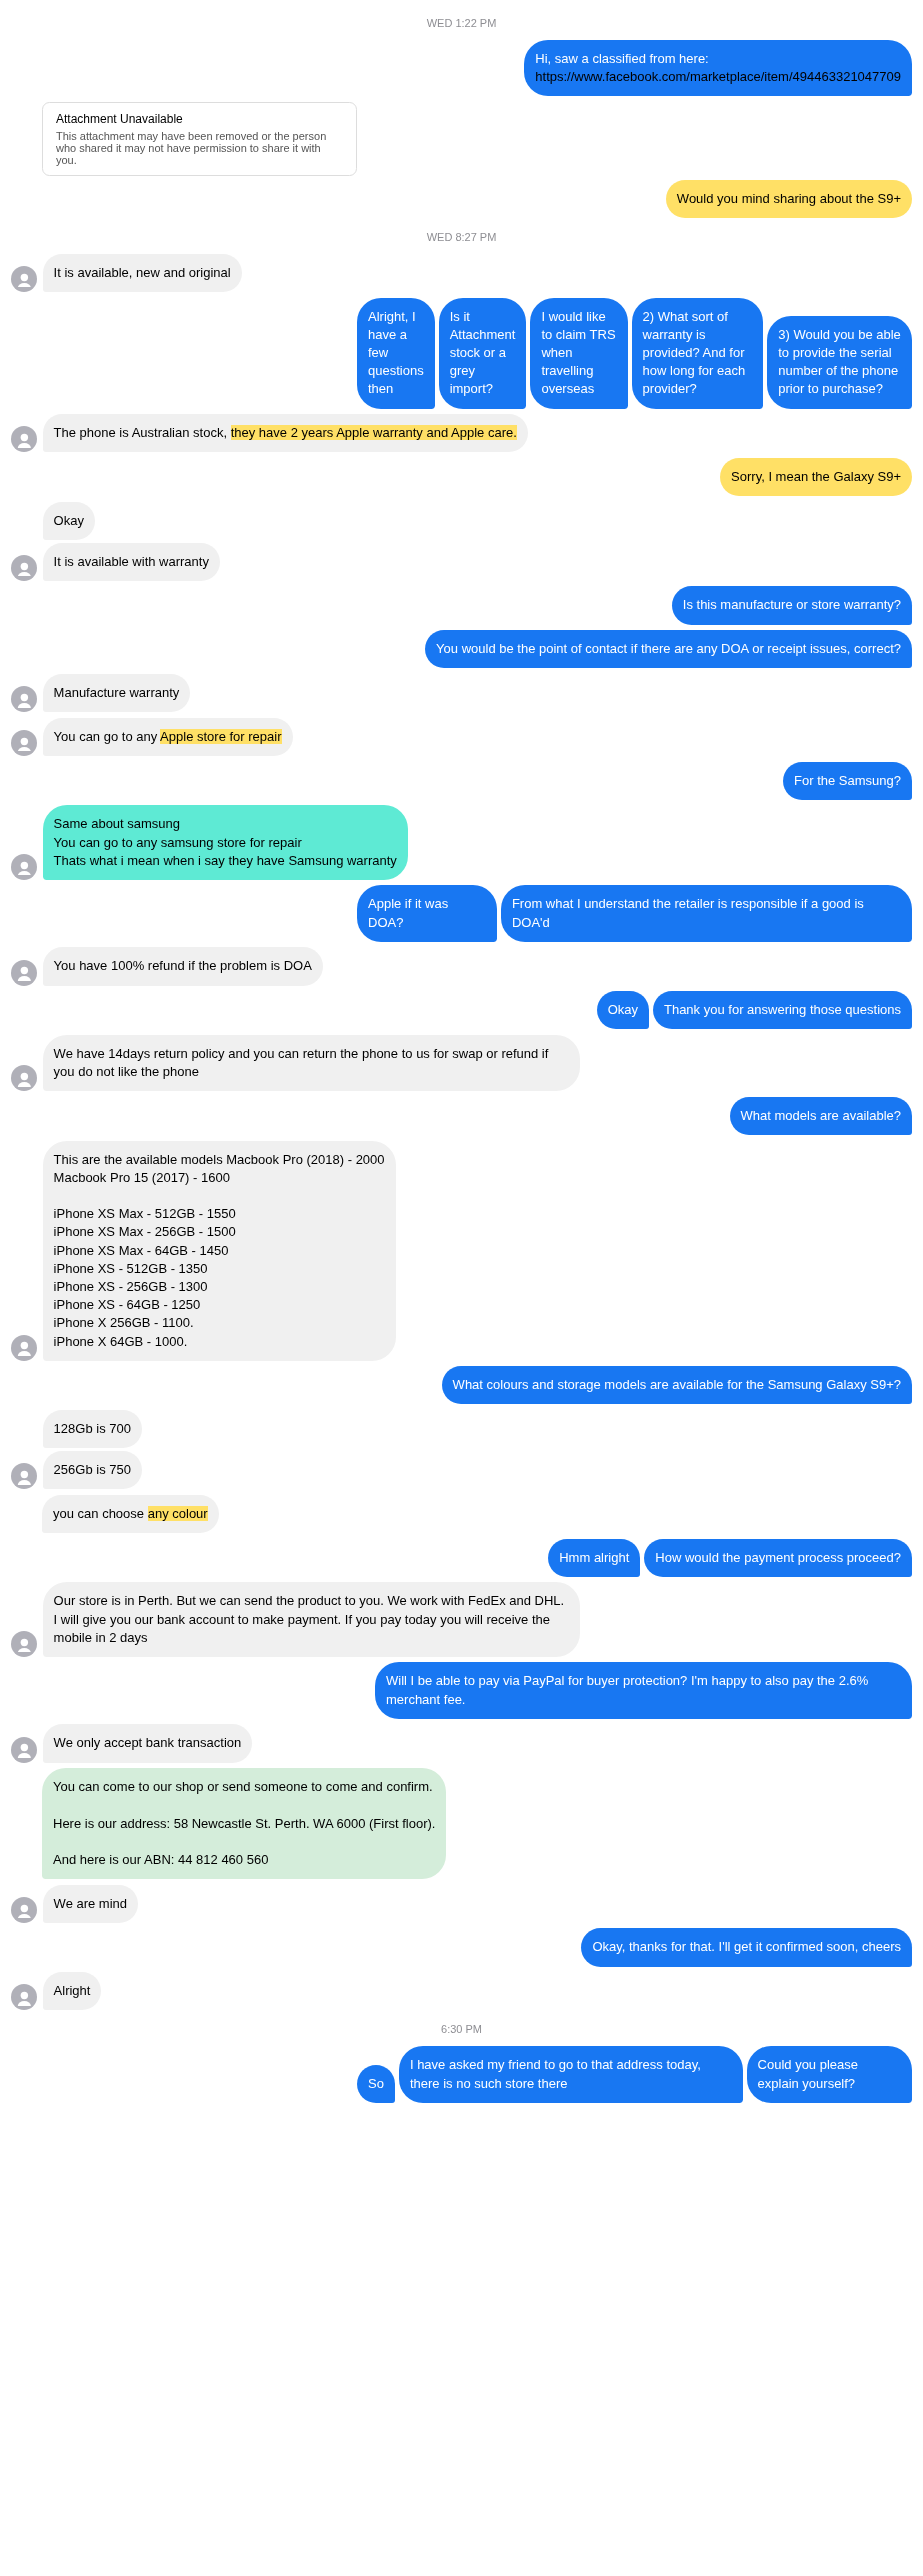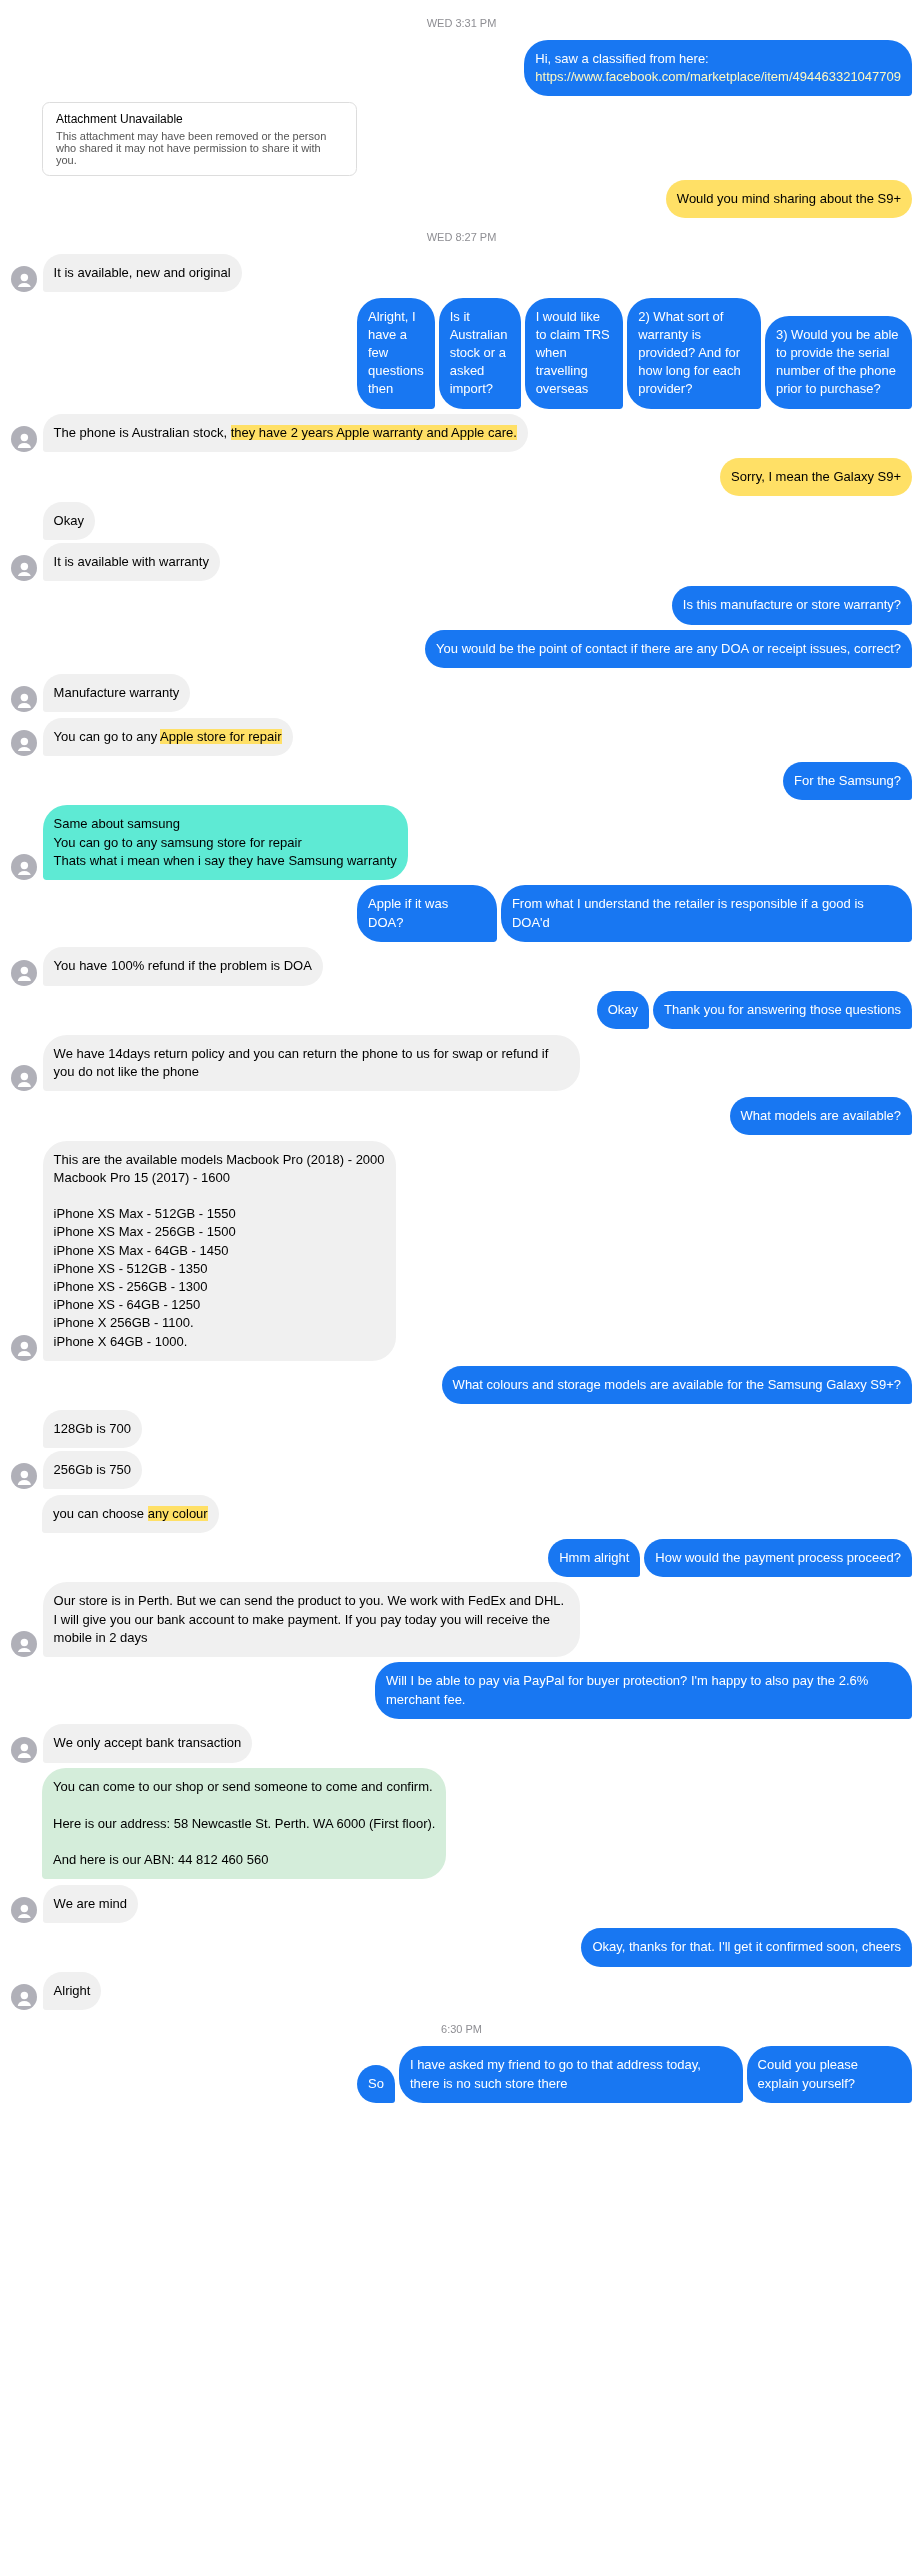--- a/index.html
+++ b/index.html
@@ -110,26 +110,26 @@
       gap: 2.8px;
       align-items: flex-start;
       max-width: 555px;
     }
   </style>
 </head>
 <body>
 
 <div class="chat-container">
 
-  <div class="timestamp-center">WED 3:31 PM</div>
+  <div class="timestamp-center">WED 1:22 PM</div>
 
   <div class="message-row outgoing">
     <div class="bubble outgoing">
       Hi, saw a classified from here:<br>
-      <span style="color:#fef9c3;">https://www.facebook.com/marketplace/item/494463321047709</span>
+      <span style="color:#000000;">https://www.facebook.com/marketplace/item/494463321047709</span>
     </div>
   </div>
 
   <div class="attachment-box">
     <div class="attachment-title">Attachment Unavailable</div>
     <div class="attachment-desc">This attachment may have been removed or the person who shared it may not have permission to share it with you.</div>
   </div>
 
   <div class="message-row outgoing">
     <div class="bubble yellow-label">Would you mind sharing about the S9+</div>
@@ -143,21 +143,21 @@
           <circle cx="9" cy="7" r="4" fill="#fff"></circle>
           <ellipse cx="9" cy="18" rx="7" ry="5" fill="#fff"></ellipse>
         </svg>
     </div>
     <div class="bubble incoming">It is available, new and original</div>
   </div>
 
   <div class="message-row outgoing">
     <div class="multi-bubble">
       <div class="bubble outgoing">Alright, I have a few questions then</div>
-      <div class="bubble outgoing">Is it Australian stock or a asked import?</div>
+      <div class="bubble outgoing">Is it Attachment stock or a grey import?</div>
       <div class="bubble outgoing">I would like to claim TRS when travelling overseas</div>
       <div class="bubble outgoing">2) What sort of warranty is provided? And for how long for each provider?</div>
       <div class="bubble outgoing">3) Would you be able to provide the serial number of the phone prior to purchase?</div>
     </div>
   </div>
 
   <div class="message-row incoming">
     <div class="avatar-placeholder">
       <svg width="16.7" height="16.7" viewBox="0 0 18 18">
           <circle cx="9" cy="7" r="4" fill="#fff"></circle>

